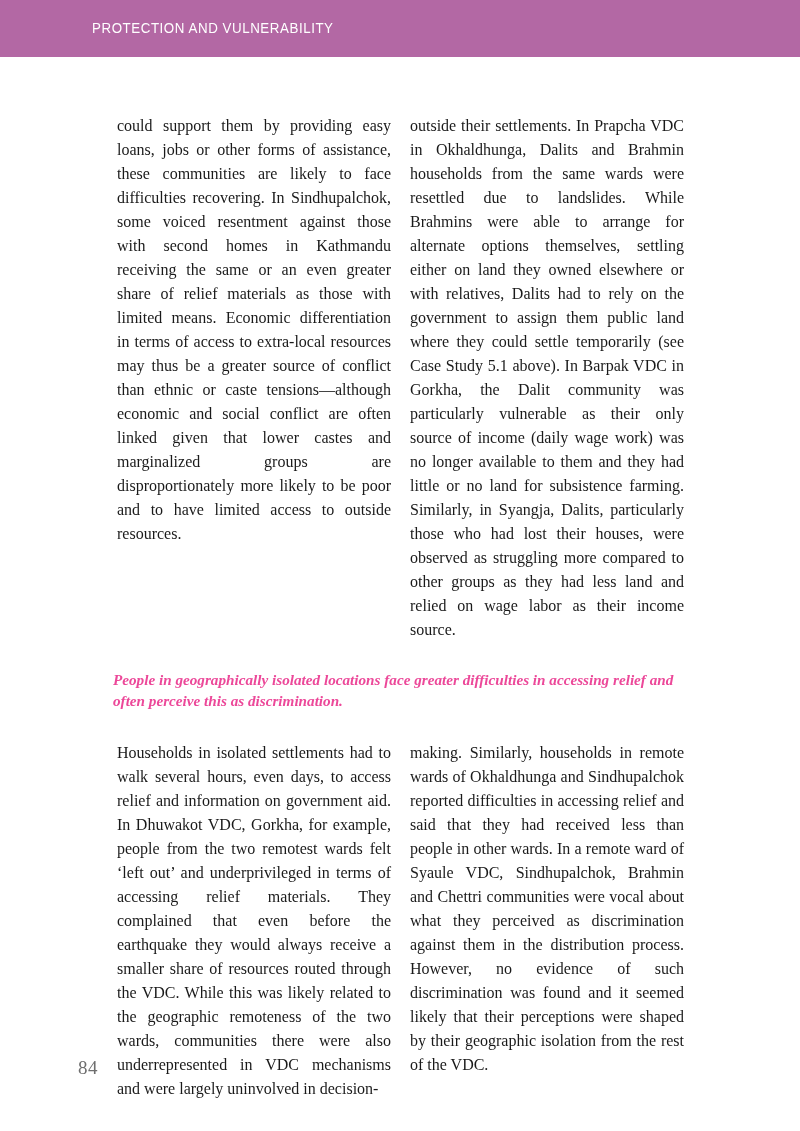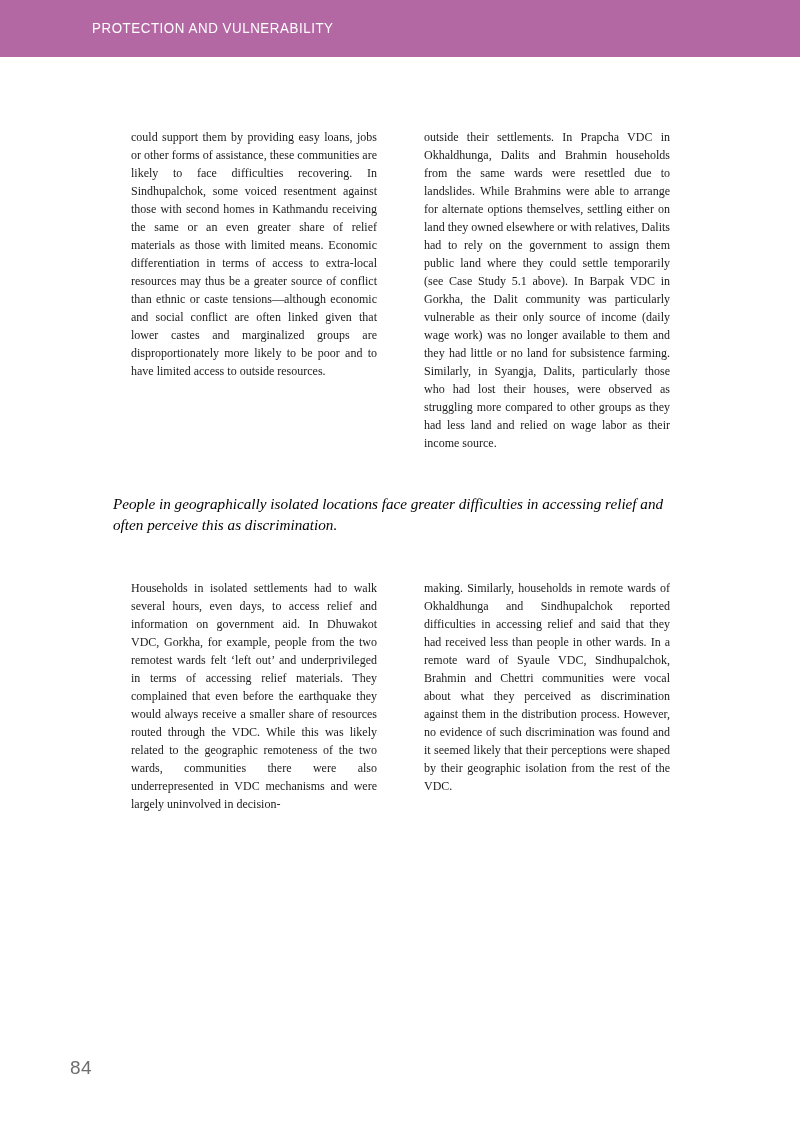--- a/index.html
+++ b/index.html
@@ -52,54 +52,54 @@
     display: flex;
     gap: 11px;
     align-items: flex-start;
   }
   .col {
     width: 282px;
     flex: 0 0 282px;
   }
 
   p.para {
-    margin: 18px;
+    margin: 4px;
     text-align: justify;
     text-justify: inter-word;
-    font-size: 12px;
-    line-height: 18px;
+    font-size: 16px;
+    line-height: 24px;
     hyphens: none;
   }
   p.para + p.para {
     margin-top: 20.85px;
   }
 
   
   .subheading {
     margin: 0;
     padding-top: 24px;
     width: 578px;
     font-style: italic;
-    font-weight: normal;
+    font-weight: bold;
     font-size: 15.2px;
     line-height: 20.5px;
     text-align: left;
-    color: #000000;
+    color: #ec4899;
   }
 
   .section-gap {
     height: 26px;
   }
 
   
   .folio {
     position: absolute;
-    left: 70px;
+    left: 78px;
     top: 1057px;
-    font-family: Liberation Sans, sans-serif;
+    font-family: Liberation Serif, serif;
     font-size: 19px;
     color: #6e6e6e;
     letter-spacing: 0.5px;
   }
 </style>
 </head>
 <body>
 
 <div class="header-band">
   <div class="header-title">PROTECTION AND VULNERABILITY</div>

